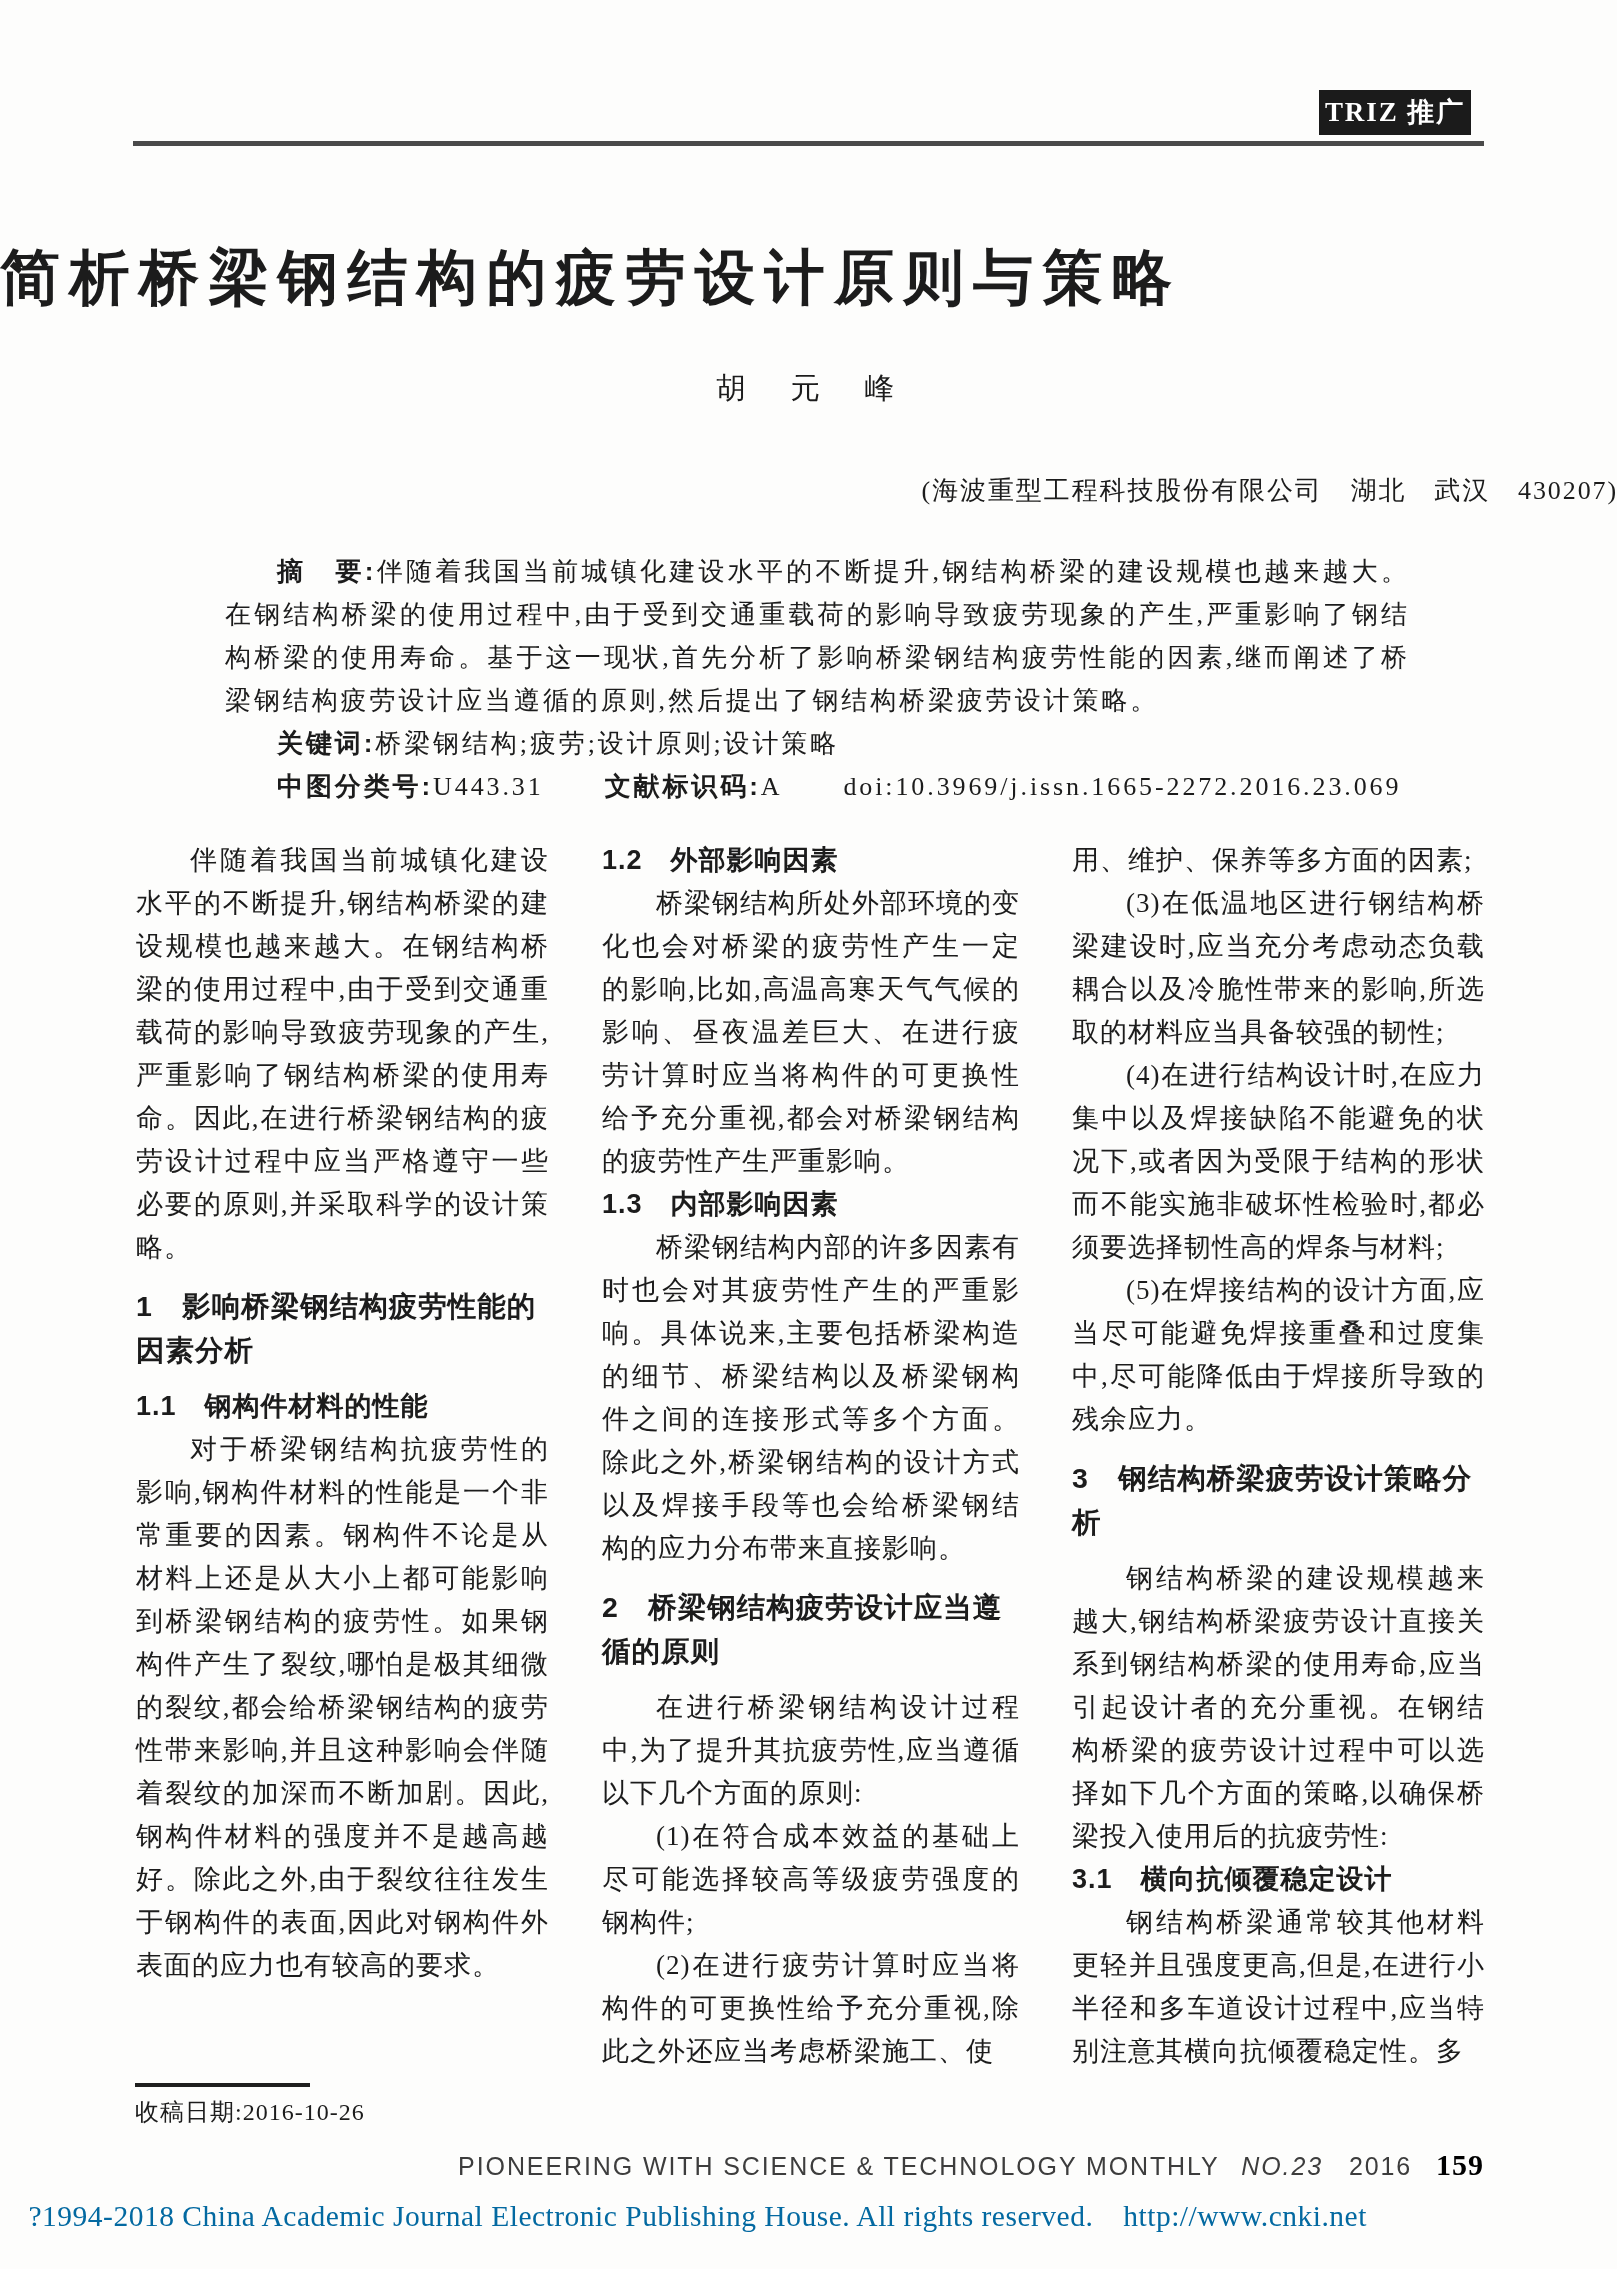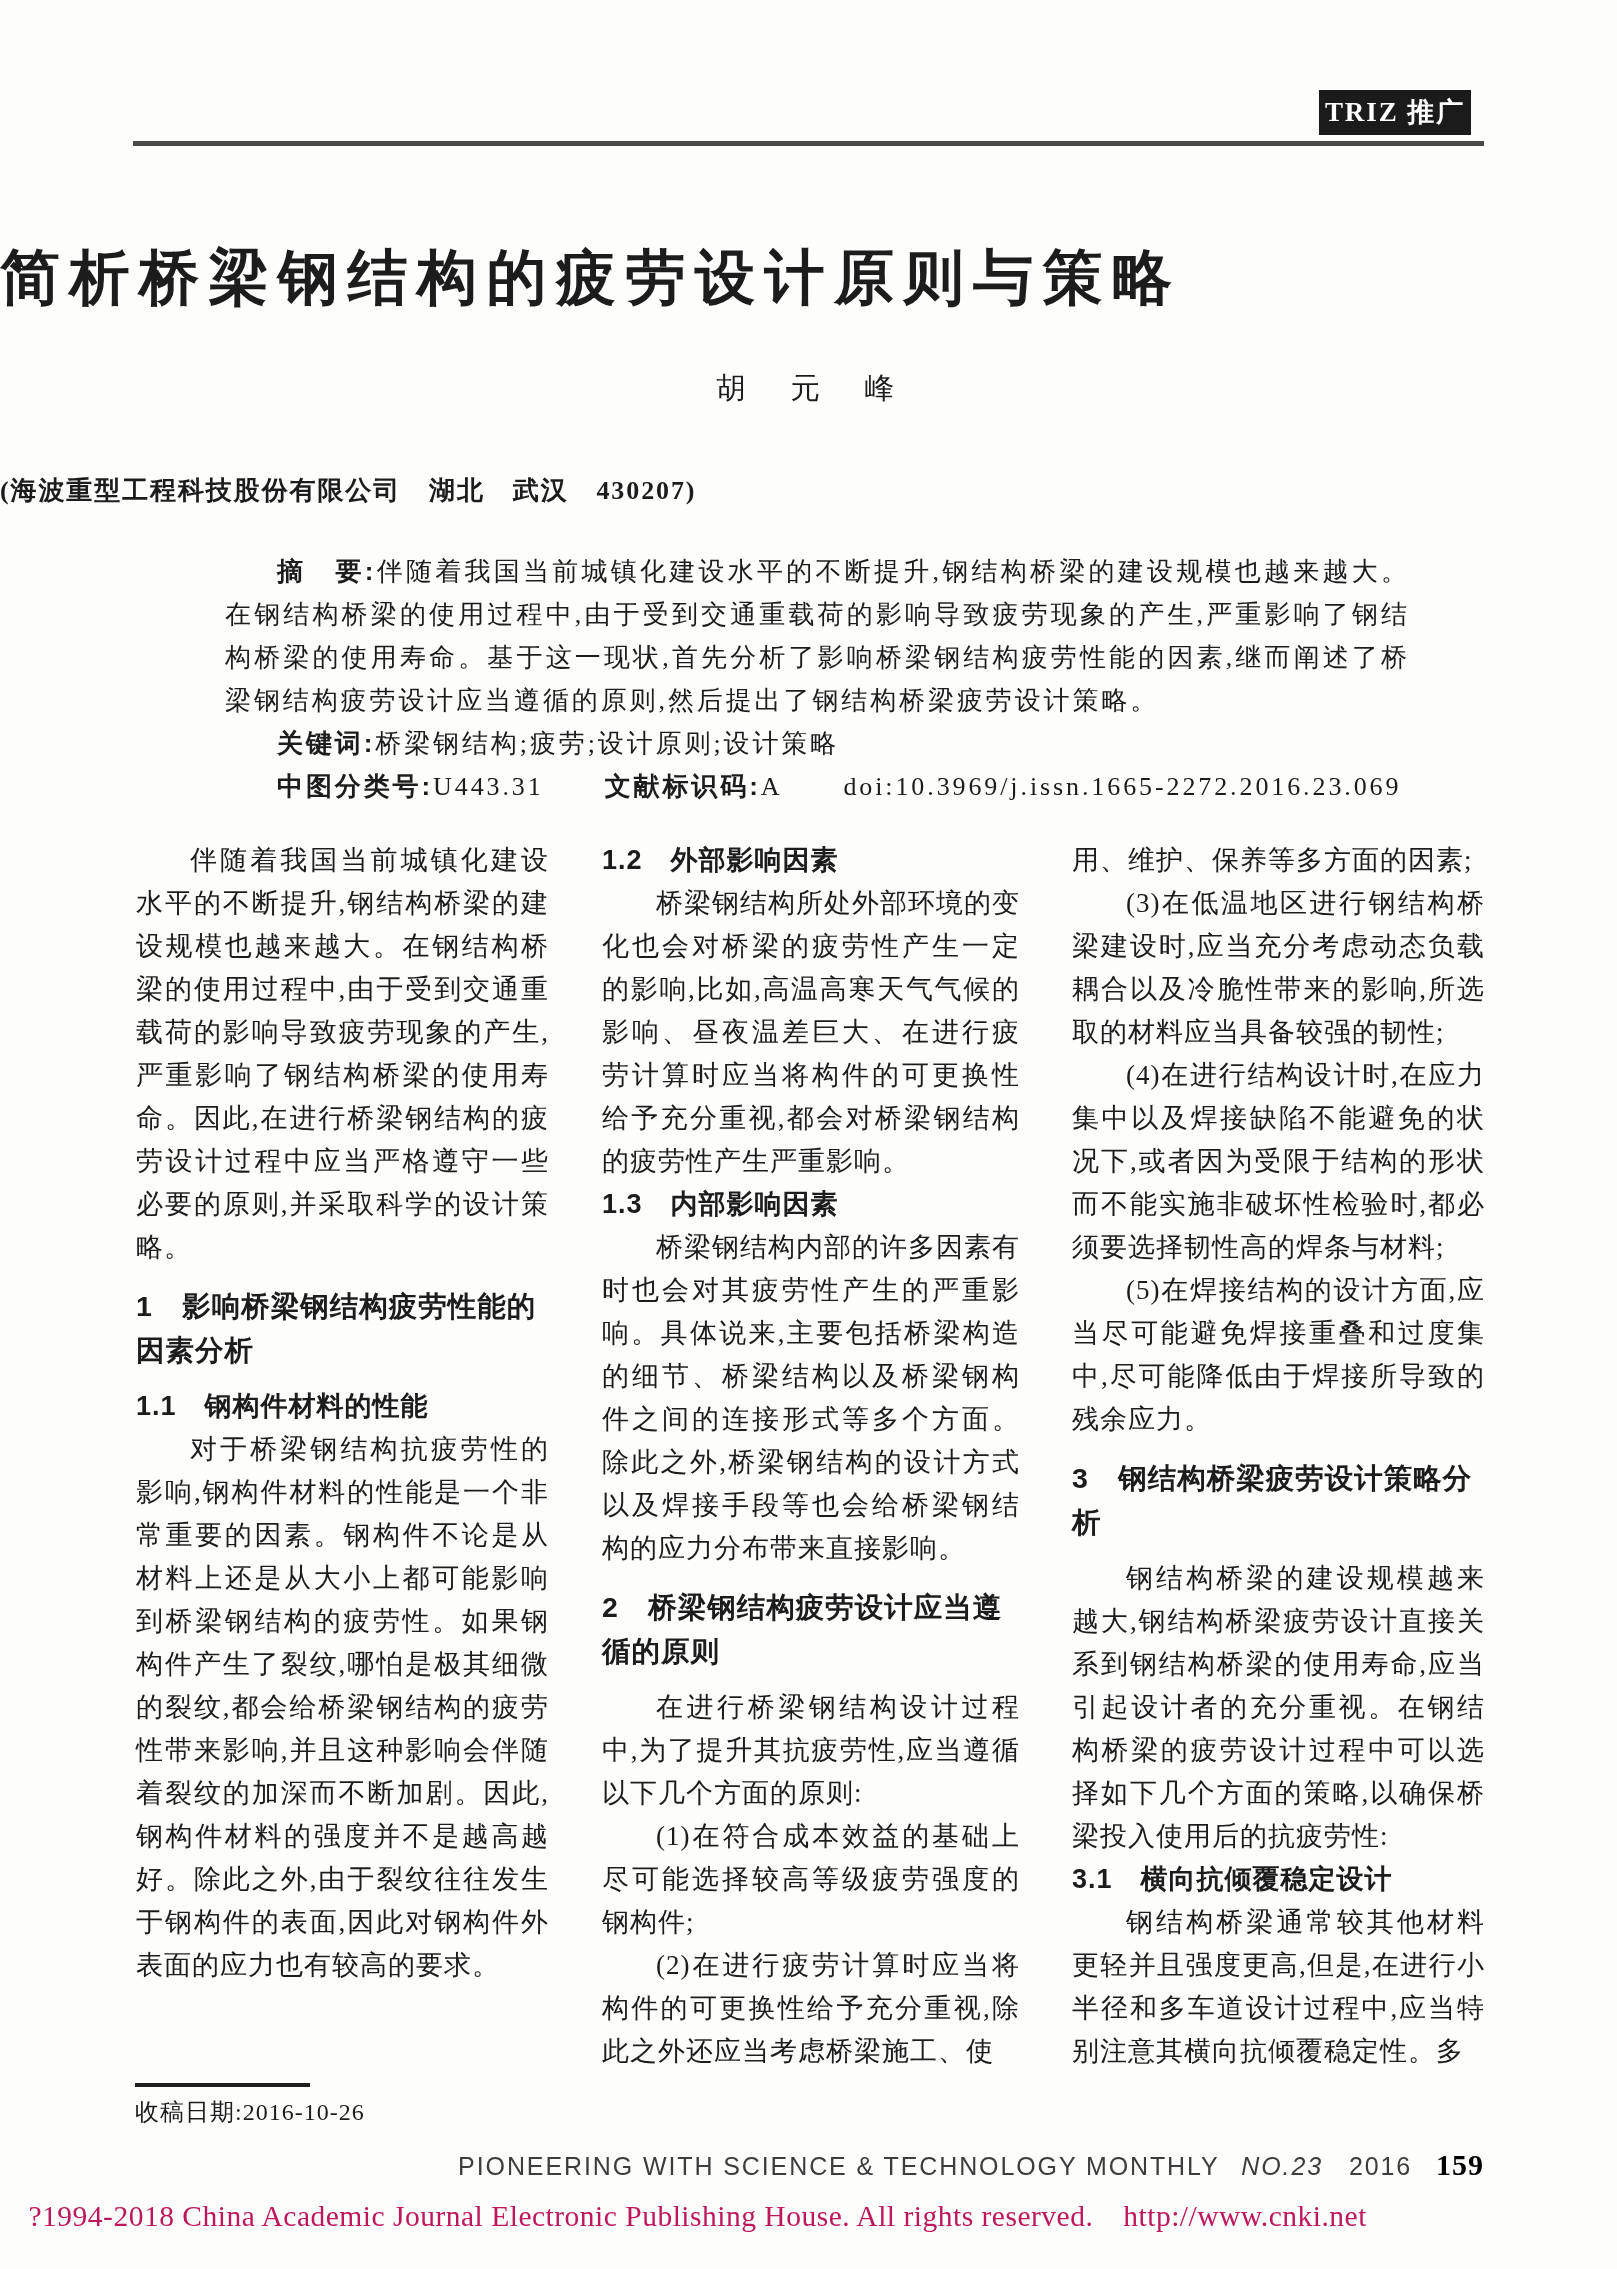--- a/index.html
+++ b/index.html
@@ -12,21 +12,21 @@
     position:absolute; left:1319px; top:90px; width:152px; height:45px;
     background:#1b1b1b; color:#ffffff; font-weight:bold; font-size:27px;
     line-height:45px; text-align:center; letter-spacing:1.9px;
   }
   .top-rule { position:absolute; left:133px; top:141px; width:1351px; height:4.8px; background:#4a4a4a; }
   .title {
     position:absolute; left:0; top:238px; width:100%; margin:0;
     text-align:left; font-size:60px; font-weight:bold; letter-spacing:9.5px;
   }
   .author { position:absolute; left:0; top:369px; width:100%; text-align:center; font-size:29.5px; letter-spacing:7.6px; }
-  .affiliation { position:absolute; left:0; top:473px; width:100%; text-align:left; font-size:26px; font-weight:700; letter-spacing:1.9px; }
+  .affiliation { position:absolute; left:0; top:473px; width:100%; text-align:right; font-size:26px; font-weight:400; letter-spacing:1.9px; }
   .abstract {
     position:absolute; left:225px; top:550px; width:1185px;
     font-size:26px; line-height:43px; text-align:justify; letter-spacing:2.9px;
   }
   .abstract p { margin:0; text-indent:2em; }
   .b { font-weight:bold; font-family:"Liberation Sans","DejaVu Sans",sans-serif; }
   .seg { margin-right:61px; }
   .col {
     position:absolute; top:839px; font-size:27px; line-height:43px;
     text-align:justify; letter-spacing:1px;
@@ -49,21 +49,21 @@
   .journal-line {
     position:absolute; right:134px; top:2148px; color:#3d3d3d;
     font-family:"Liberation Sans","DejaVu Sans",sans-serif; font-size:25px; letter-spacing:1.9px;
   }
   .journal-line .it { font-style:italic; margin-left:13.3px; }
   .journal-line .yr { margin-left:17px; }
   .journal-line .pg {
     font-weight:bold; color:#000000; font-size:30px; margin-left:15px;
     font-family:"Liberation Serif","DejaVu Serif",serif; letter-spacing:1px;
   }
-  .copyright { position:absolute; left:28.5px; top:2197px; font-size:29.5px; color:#be185d; letter-spacing:0.5px; }
+  .copyright { position:absolute; left:28.5px; top:2197px; font-size:29.5px; color:#0369a1; letter-spacing:0.5px; }
 </style>
 </head>
 <body>
 
 <div class="page">
 
   <div class="triz-badge">TRIZ 推广</div>
   <div class="top-rule"></div>
 
   <h1 class="title">简析桥梁钢结构的疲劳设计原则与策略</h1>

